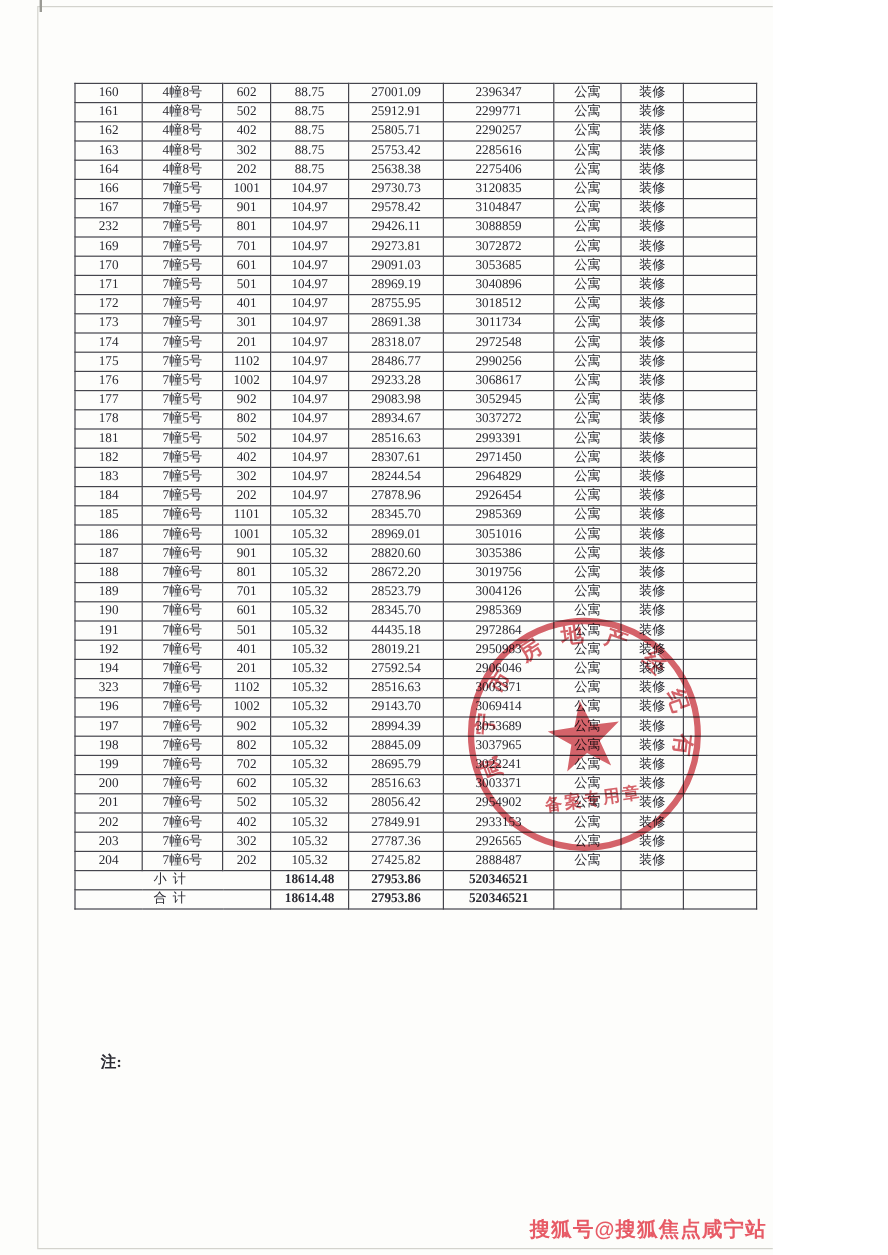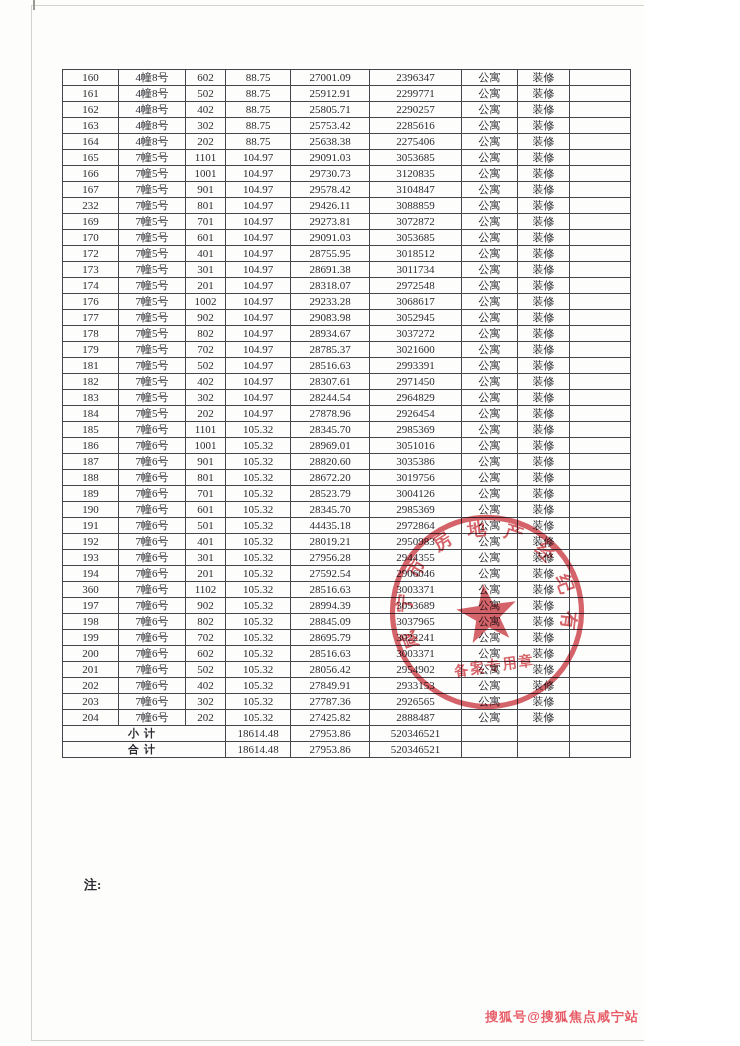--- a/index.html
+++ b/index.html
@@ -22,40 +22,40 @@
     border-collapse:collapse; table-layout:fixed; width:568px;
     z-index:1;
   }
   table.price-table td {
     border:1px solid #45454d;
     height:15.5px; font-size:11px; line-height:15px;
     text-align:center; vertical-align:middle;
     padding:0; white-space:nowrap; overflow:hidden;
     color:#2b2b33;
   }
-  tr.summary td { font-weight:400; }
-  tr.summary td.label { letter-spacing:5px; font-weight:bold; }
+  tr.summary td { font-weight:700; }
+  tr.summary td.label { letter-spacing:5px; font-weight:normal; }
   .note {
     position:absolute; left:84px; top:876px;
     font-size:13px; font-weight:600; color:#2b2b33;
   }
   .seal-main {
     position:absolute; left:382px; top:507px; width:210px; height:210px;
     transform:rotate(-8deg);
     opacity:0.75; mix-blend-mode:multiply; z-index:2; pointer-events:none;
   }
   .seal-partial {
     position:absolute; left:640px; top:615px; width:300px; height:300px;
     transform:rotate(8deg);
     opacity:0.65; mix-blend-mode:multiply; z-index:2; pointer-events:none;
   }
   .watermark {
-    position:absolute; right:5px; bottom:20px;
+    position:absolute; right:5px; bottom:10px;
     font-family:"Liberation Sans","DejaVu Sans",sans-serif;
-    font-size:13px; font-weight:600; letter-spacing:1px;
+    font-size:17px; font-weight:600; letter-spacing:1px;
     color:#e75b66; z-index:3;
   }
 </style>
 </head>
 <body>
 
 <div class="page">
 
   <div class="scan-edge"></div>
   <div class="corner-mark"></div>
@@ -122,81 +122,81 @@
           <td>4幢8号</td>
           <td>202</td>
           <td>88.75</td>
           <td>25638.38</td>
           <td>2275406</td>
           <td>公寓</td>
           <td>装修</td>
           <td></td>
         </tr>
         <tr>
-          <td>165</td>
-          <td>7幢5号</td>
-          <td>1101</td>
+          <td>166</td>
+          <td>7幢5号</td>
+          <td>1001</td>
+          <td>104.97</td>
+          <td>29730.73</td>
+          <td>3120835</td>
+          <td>公寓</td>
+          <td>装修</td>
+          <td></td>
+        </tr>
+        <tr>
+          <td>167</td>
+          <td>7幢5号</td>
+          <td>901</td>
+          <td>104.97</td>
+          <td>29578.42</td>
+          <td>3104847</td>
+          <td>公寓</td>
+          <td>装修</td>
+          <td></td>
+        </tr>
+        <tr>
+          <td>232</td>
+          <td>7幢5号</td>
+          <td>801</td>
+          <td>104.97</td>
+          <td>29426.11</td>
+          <td>3088859</td>
+          <td>公寓</td>
+          <td>装修</td>
+          <td></td>
+        </tr>
+        <tr>
+          <td>169</td>
+          <td>7幢5号</td>
+          <td>701</td>
+          <td>104.97</td>
+          <td>29273.81</td>
+          <td>3072872</td>
+          <td>公寓</td>
+          <td>装修</td>
+          <td></td>
+        </tr>
+        <tr>
+          <td>170</td>
+          <td>7幢5号</td>
+          <td>601</td>
           <td>104.97</td>
           <td>29091.03</td>
           <td>3053685</td>
           <td>公寓</td>
           <td>装修</td>
           <td></td>
         </tr>
         <tr>
-          <td>166</td>
-          <td>7幢5号</td>
-          <td>1001</td>
-          <td>104.97</td>
-          <td>29730.73</td>
-          <td>3120835</td>
-          <td>公寓</td>
-          <td>装修</td>
-          <td></td>
-        </tr>
-        <tr>
-          <td>167</td>
-          <td>7幢5号</td>
-          <td>901</td>
-          <td>104.97</td>
-          <td>29578.42</td>
-          <td>3104847</td>
-          <td>公寓</td>
-          <td>装修</td>
-          <td></td>
-        </tr>
-        <tr>
-          <td>232</td>
-          <td>7幢5号</td>
-          <td>801</td>
-          <td>104.97</td>
-          <td>29426.11</td>
-          <td>3088859</td>
-          <td>公寓</td>
-          <td>装修</td>
-          <td></td>
-        </tr>
-        <tr>
-          <td>169</td>
-          <td>7幢5号</td>
-          <td>701</td>
-          <td>104.97</td>
-          <td>29273.81</td>
-          <td>3072872</td>
-          <td>公寓</td>
-          <td>装修</td>
-          <td></td>
-        </tr>
-        <tr>
-          <td>170</td>
-          <td>7幢5号</td>
-          <td>601</td>
-          <td>104.97</td>
-          <td>29091.03</td>
-          <td>3053685</td>
+          <td>171</td>
+          <td>7幢5号</td>
+          <td>501</td>
+          <td>104.97</td>
+          <td>28969.19</td>
+          <td>3040896</td>
           <td>公寓</td>
           <td>装修</td>
           <td></td>
         </tr>
         <tr>
           <td>172</td>
           <td>7幢5号</td>
           <td>401</td>
           <td>104.97</td>
           <td>28755.95</td>
@@ -221,20 +221,31 @@
           <td>7幢5号</td>
           <td>201</td>
           <td>104.97</td>
           <td>28318.07</td>
           <td>2972548</td>
           <td>公寓</td>
           <td>装修</td>
           <td></td>
         </tr>
         <tr>
+          <td>175</td>
+          <td>7幢5号</td>
+          <td>1102</td>
+          <td>104.97</td>
+          <td>28486.77</td>
+          <td>2990256</td>
+          <td>公寓</td>
+          <td>装修</td>
+          <td></td>
+        </tr>
+        <tr>
           <td>176</td>
           <td>7幢5号</td>
           <td>1002</td>
           <td>104.97</td>
           <td>29233.28</td>
           <td>3068617</td>
           <td>公寓</td>
           <td>装修</td>
           <td></td>
         </tr>
@@ -254,31 +265,20 @@
           <td>7幢5号</td>
           <td>802</td>
           <td>104.97</td>
           <td>28934.67</td>
           <td>3037272</td>
           <td>公寓</td>
           <td>装修</td>
           <td></td>
         </tr>
         <tr>
-          <td>179</td>
-          <td>7幢5号</td>
-          <td>702</td>
-          <td>104.97</td>
-          <td>28785.37</td>
-          <td>3021600</td>
-          <td>公寓</td>
-          <td>装修</td>
-          <td></td>
-        </tr>
-        <tr>
           <td>181</td>
           <td>7幢5号</td>
           <td>502</td>
           <td>104.97</td>
           <td>28516.63</td>
           <td>2993391</td>
           <td>公寓</td>
           <td>装修</td>
           <td></td>
         </tr>
@@ -397,48 +397,48 @@
           <td>7幢6号</td>
           <td>401</td>
           <td>105.32</td>
           <td>28019.21</td>
           <td>2950983</td>
           <td>公寓</td>
           <td>装修</td>
           <td></td>
         </tr>
         <tr>
-          <td>193</td>
-          <td>7幢6号</td>
-          <td>301</td>
-          <td>105.32</td>
-          <td>27956.28</td>
-          <td>2944355</td>
-          <td>公寓</td>
-          <td>装修</td>
-          <td></td>
-        </tr>
-        <tr>
           <td>194</td>
           <td>7幢6号</td>
           <td>201</td>
           <td>105.32</td>
           <td>27592.54</td>
           <td>2906046</td>
           <td>公寓</td>
           <td>装修</td>
           <td></td>
         </tr>
         <tr>
-          <td>360</td>
+          <td>323</td>
           <td>7幢6号</td>
           <td>1102</td>
           <td>105.32</td>
           <td>28516.63</td>
           <td>3003371</td>
+          <td>公寓</td>
+          <td>装修</td>
+          <td></td>
+        </tr>
+        <tr>
+          <td>196</td>
+          <td>7幢6号</td>
+          <td>1002</td>
+          <td>105.32</td>
+          <td>29143.70</td>
+          <td>3069414</td>
           <td>公寓</td>
           <td>装修</td>
           <td></td>
         </tr>
         <tr>
           <td>197</td>
           <td>7幢6号</td>
           <td>902</td>
           <td>105.32</td>
           <td>28994.39</td>

